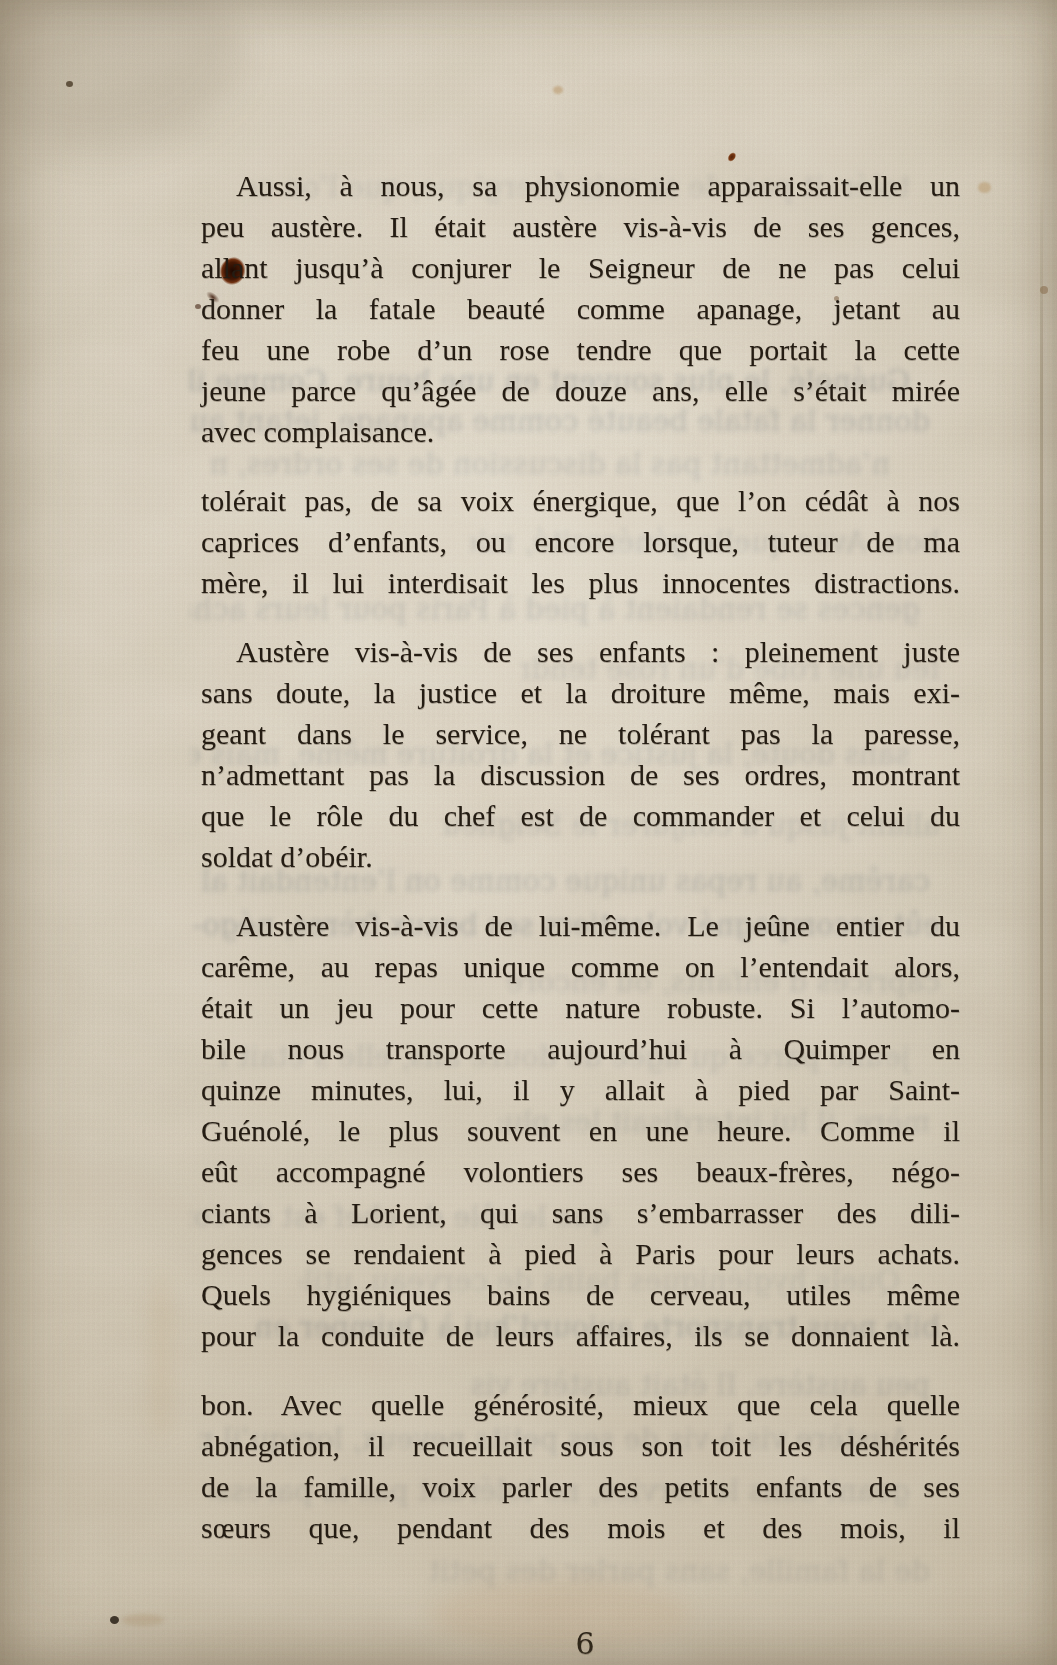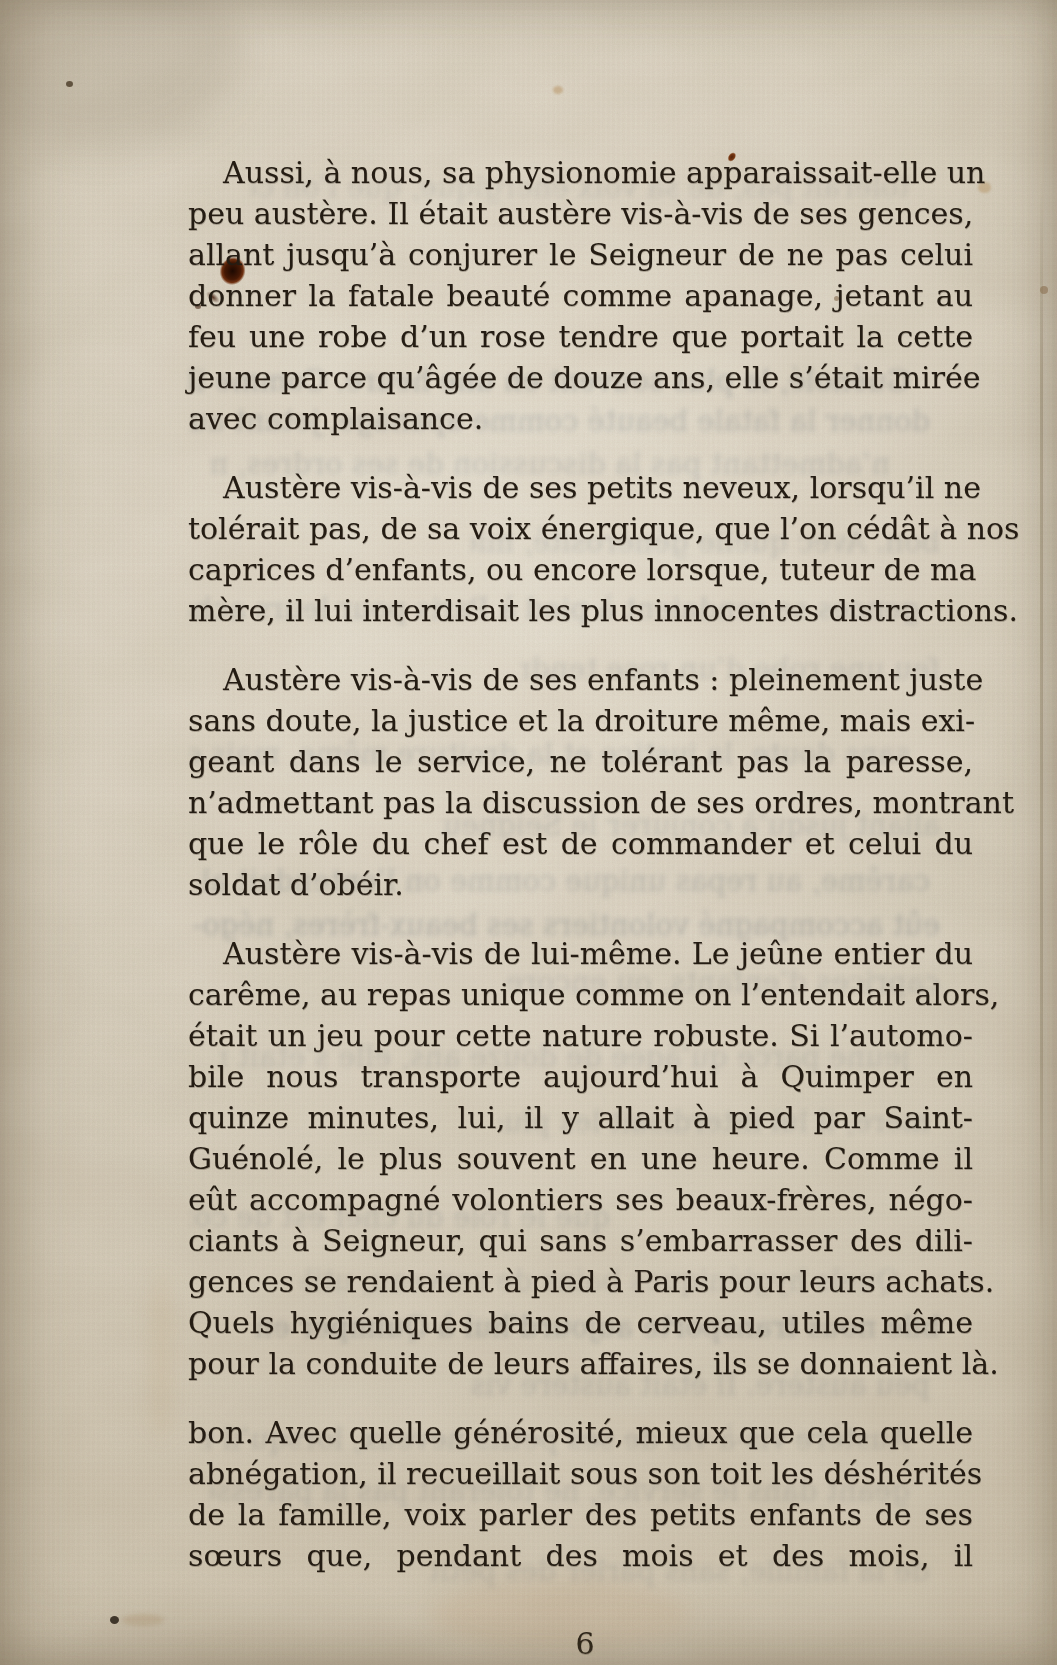--- a/index.html
+++ b/index.html
@@ -32,21 +32,21 @@
     position:absolute;left:1040px;top:180px;width:3px;height:1100px;pointer-events:none;
     background:linear-gradient(to bottom, rgba(115,97,70,0), rgba(115,97,70,.30) 18%, rgba(115,97,70,.28) 80%, rgba(115,97,70,0));
     filter:blur(.6px);
   }
   
   .text-block{
     position:absolute;left:188px;top:152px;width:785px;
     font-size:30px;color:#241c13;
     text-shadow:.4px .5px 0 rgba(40,30,18,.28);
   }
-  .para{margin:0;padding:0;}
+  .para{margin:13px;padding:0;font-family:Liberation Serif, serif;}
   .para + .para{margin-top:28px;}
   .line{display:block;height:41px;line-height:41px;text-align:justify;text-align-last:justify;white-space:nowrap;}
   .line.end{text-align-last:left;}
   .line.first{padding-left:35px;}
   .page-number{
     position:absolute;left:555px;top:1623px;width:60px;height:41px;line-height:41px;
     text-align:center;font-size:30px;color:#2b2318;text-shadow:.4px .5px 0 rgba(40,30,18,.25);
   }
   
   .ghost{
@@ -143,21 +143,20 @@
       <span class="line first">Aussi, à nous, sa physionomie apparaissait-elle un</span>
       <span class="line">peu austère. Il était austère vis-à-vis de ses gences,</span>
       <span class="line">allant jusqu’à conjurer le Seigneur de ne pas celui</span>
       <span class="line">donner la fatale beauté comme apanage, jetant au</span>
       <span class="line">feu une robe d’un rose tendre que portait la cette</span>
       <span class="line">jeune parce qu’âgée de douze ans, elle s’était mirée</span>
       <span class="line end">avec complaisance.</span>
     </p>
 
     <p class="para">
-      <span class="line first">Austère vis-à-vis de ses petits neveux, lorsqu’il ne</span>
       <span class="line">tolérait pas, de sa voix énergique, que l’on cédât à nos</span>
       <span class="line">caprices d’enfants, ou encore lorsque, tuteur de ma</span>
       <span class="line">mère, il lui interdisait les plus innocentes distractions.</span>
     </p>
 
     <p class="para">
       <span class="line first">Austère vis-à-vis de ses enfants : pleinement juste</span>
       <span class="line">sans doute, la justice et la droiture même, mais exi-</span>
       <span class="line">geant dans le service, ne tolérant pas la paresse,</span>
       <span class="line">n’admettant pas la discussion de ses ordres, montrant</span>
@@ -166,21 +165,21 @@
     </p>
 
     <p class="para">
       <span class="line first">Austère vis-à-vis de lui-même. Le jeûne entier du</span>
       <span class="line">carême, au repas unique comme on l’entendait alors,</span>
       <span class="line">était un jeu pour cette nature robuste. Si l’automo-</span>
       <span class="line">bile nous transporte aujourd’hui à Quimper en</span>
       <span class="line">quinze minutes, lui, il y allait à pied par Saint-</span>
       <span class="line">Guénolé, le plus souvent en une heure. Comme il</span>
       <span class="line">eût accompagné volontiers ses beaux-frères, négo-</span>
-      <span class="line">ciants à Seigneur, qui sans s’embarrasser des dili-</span>
+      <span class="line">ciants à Lorient, qui sans s’embarrasser des dili-</span>
       <span class="line">gences se rendaient à pied à Paris pour leurs achats.</span>
       <span class="line">Quels hygiéniques bains de cerveau, utiles même</span>
       <span class="line">pour la conduite de leurs affaires, ils se donnaient là.</span>
     </p>
 
     <p class="para">
       <span class="line">bon. Avec quelle générosité, mieux que cela quelle</span>
       <span class="line">abnégation, il recueillait sous son toit les déshérités</span>
       <span class="line">de la famille, voix parler des petits enfants de ses</span>
       <span class="line">sœurs que, pendant des mois et des mois, il</span>

